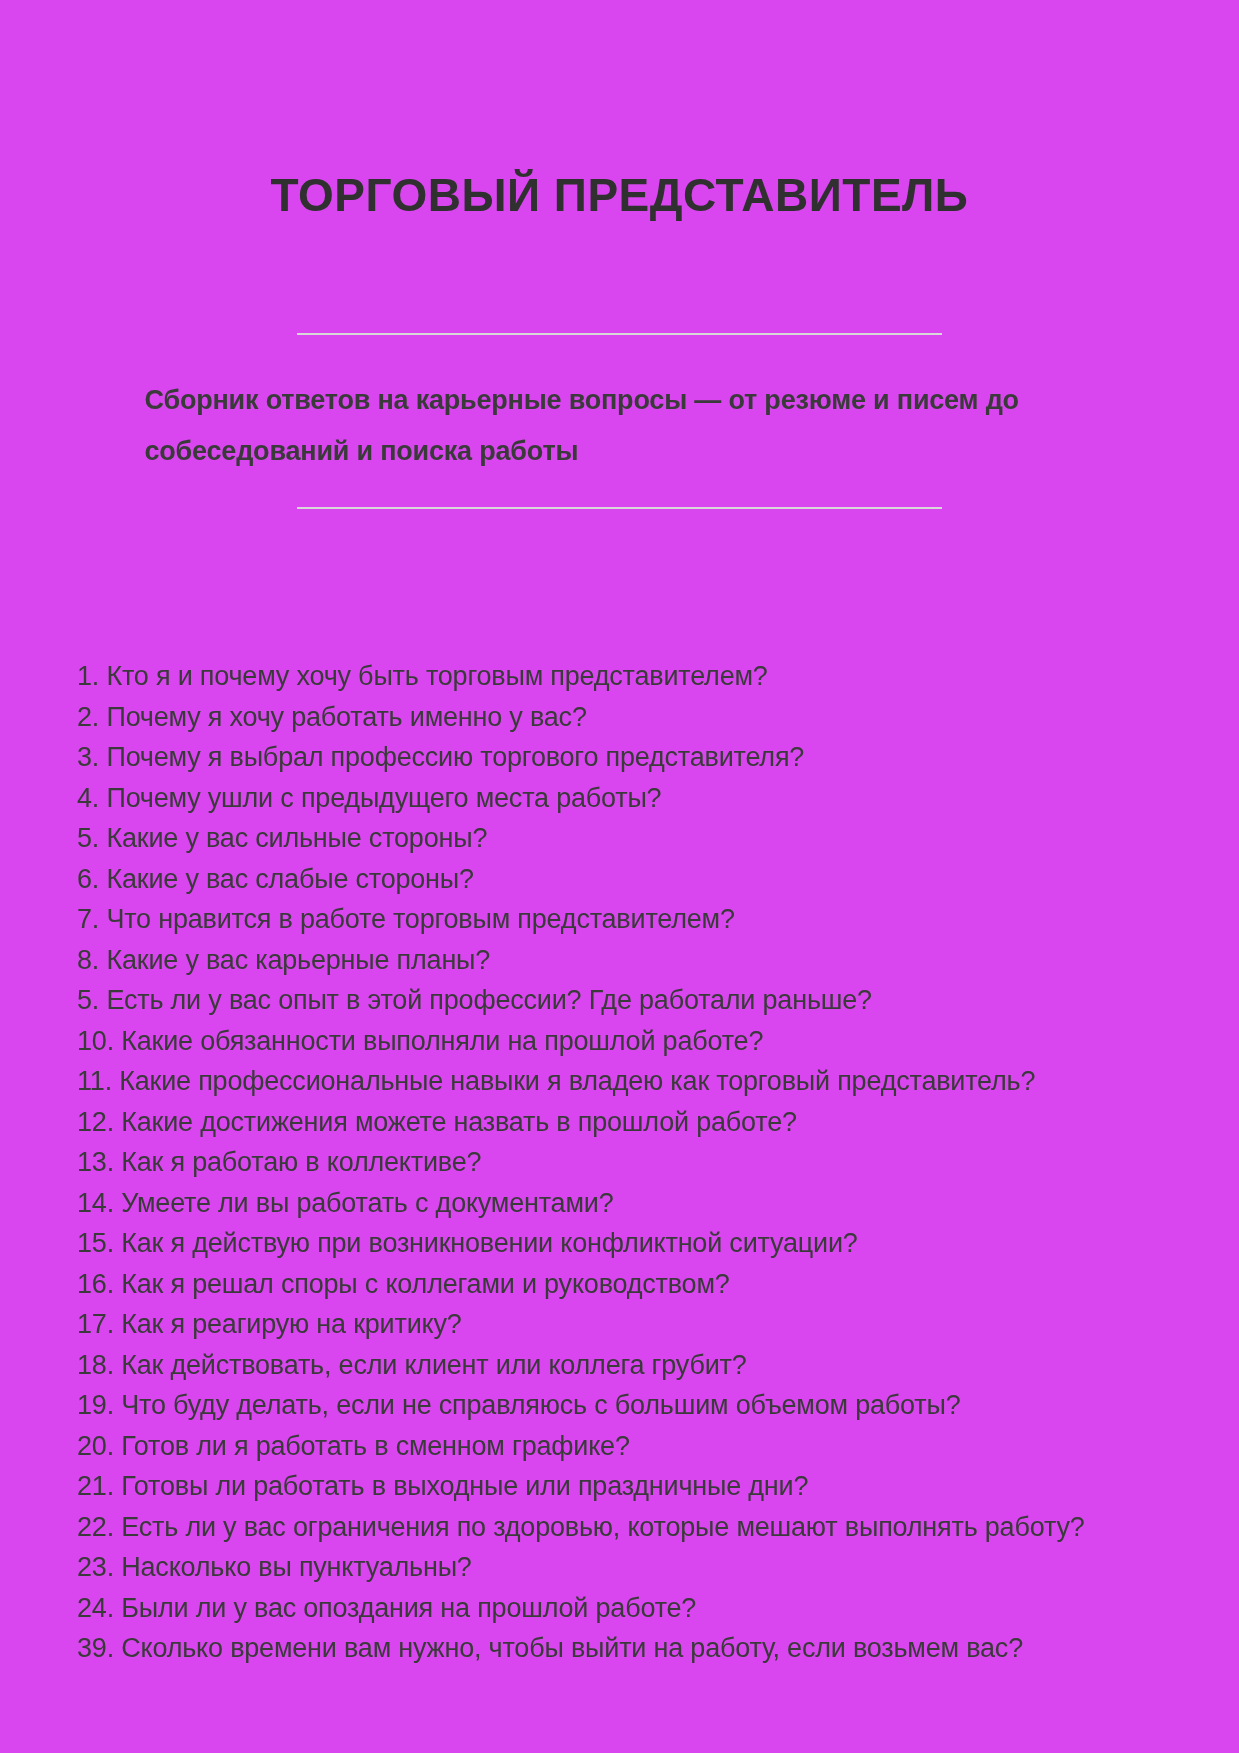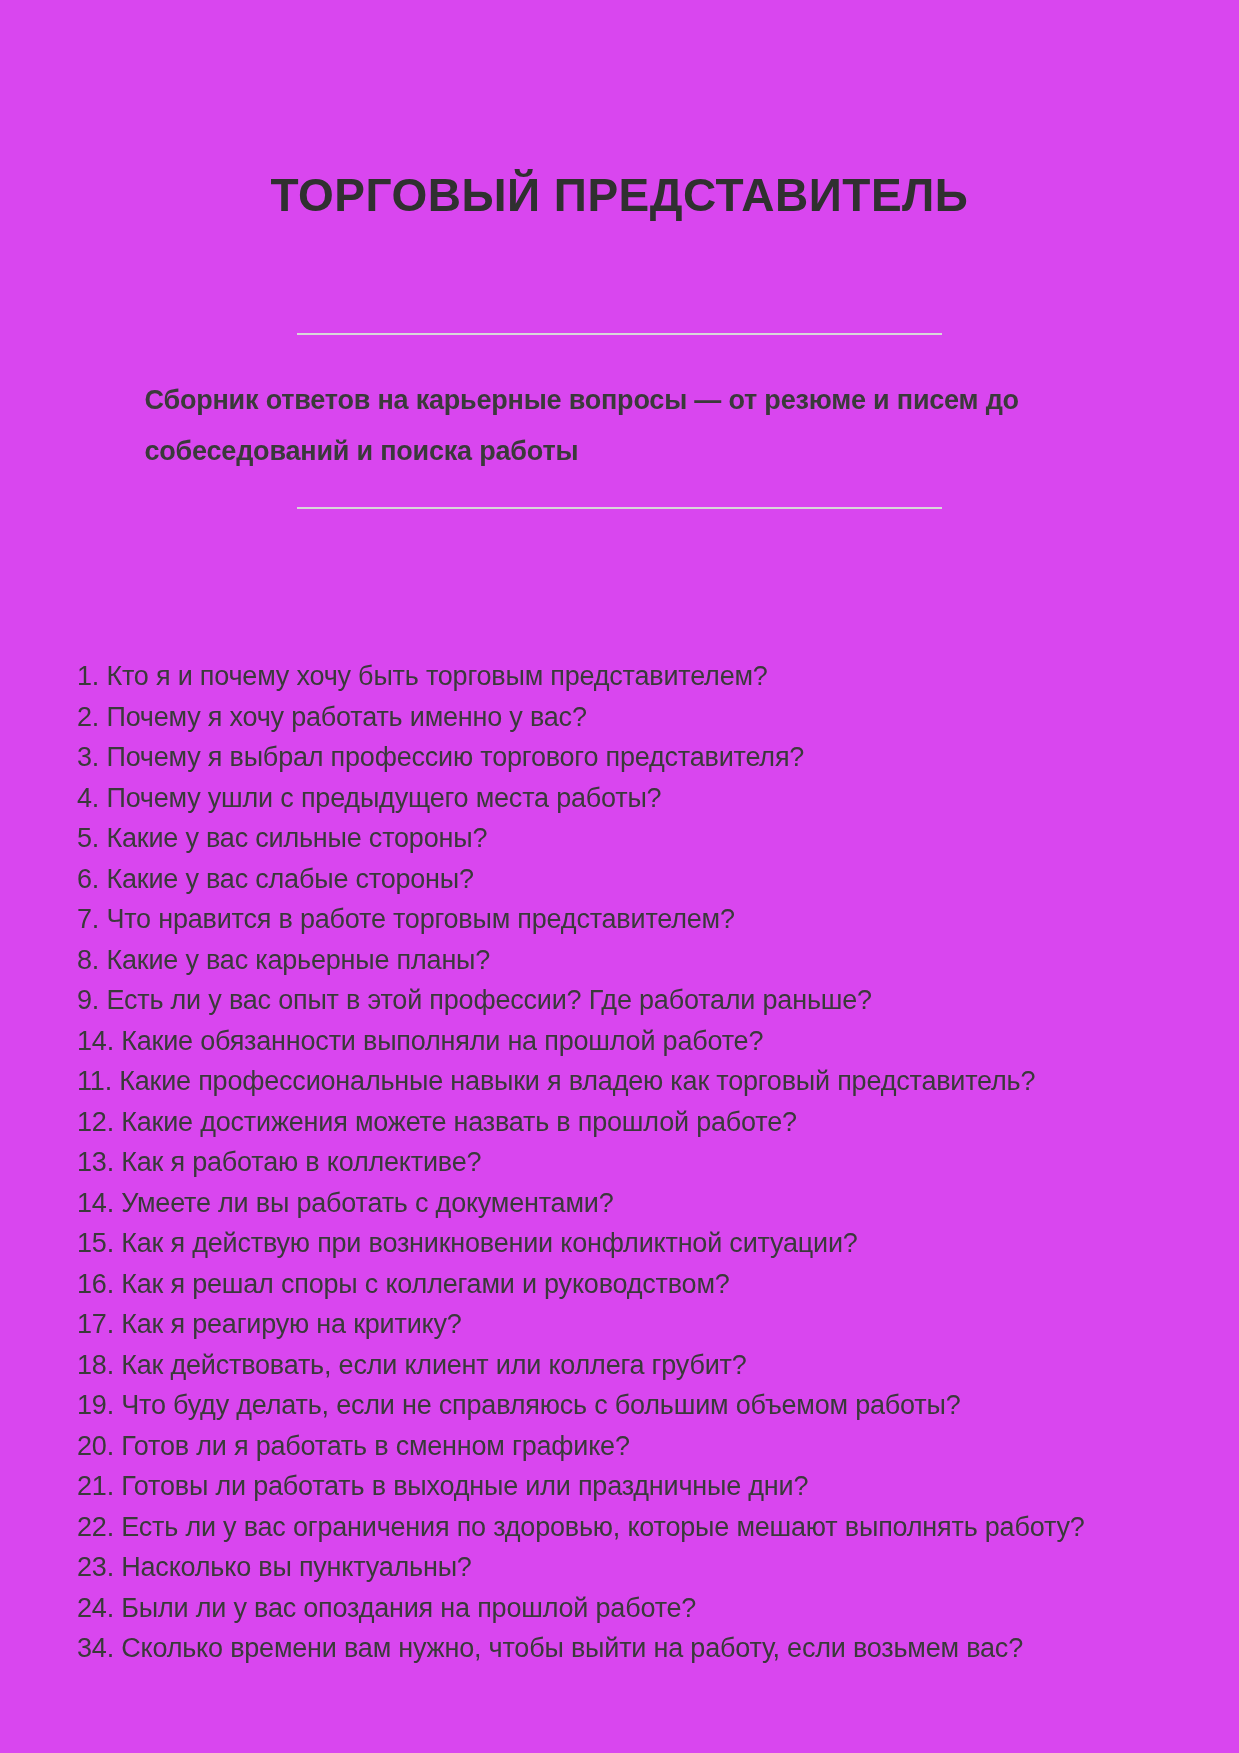--- a/index.html
+++ b/index.html
@@ -73,32 +73,32 @@
 
   <div class="question-list">
       <div class="question">1. Кто я и почему хочу быть торговым представителем?</div>
       <div class="question">2. Почему я хочу работать именно у вас?</div>
       <div class="question">3. Почему я выбрал профессию торгового представителя?</div>
       <div class="question">4. Почему ушли с предыдущего места работы?</div>
       <div class="question">5. Какие у вас сильные стороны?</div>
       <div class="question">6. Какие у вас слабые стороны?</div>
       <div class="question">7. Что нравится в работе торговым представителем?</div>
       <div class="question">8. Какие у вас карьерные планы?</div>
-      <div class="question">9. Есть ли у вас опыт в этой профессии? Где работали раньше?</div>
-      <div class="question">14. Какие обязанности выполняли на прошлой работе?</div>
+      <div class="question">5. Есть ли у вас опыт в этой профессии? Где работали раньше?</div>
+      <div class="question">10. Какие обязанности выполняли на прошлой работе?</div>
       <div class="question">11. Какие профессиональные навыки я владею как торговый представитель?</div>
       <div class="question">12. Какие достижения можете назвать в прошлой работе?</div>
       <div class="question">13. Как я работаю в коллективе?</div>
       <div class="question">14. Умеете ли вы работать с документами?</div>
       <div class="question">15. Как я действую при возникновении конфликтной ситуации?</div>
       <div class="question">16. Как я решал споры с коллегами и руководством?</div>
       <div class="question">17. Как я реагирую на критику?</div>
       <div class="question">18. Как действовать, если клиент или коллега грубит?</div>
       <div class="question">19. Что буду делать, если не справляюсь с большим объемом работы?</div>
       <div class="question">20. Готов ли я работать в сменном графике?</div>
       <div class="question">21. Готовы ли работать в выходные или праздничные дни?</div>
       <div class="question">22. Есть ли у вас ограничения по здоровью, которые мешают выполнять работу?</div>
       <div class="question">23. Насколько вы пунктуальны?</div>
       <div class="question">24. Были ли у вас опоздания на прошлой работе?</div>
-      <div class="question">34. Сколько времени вам нужно, чтобы выйти на работу, если возьмем вас?</div>
+      <div class="question">39. Сколько времени вам нужно, чтобы выйти на работу, если возьмем вас?</div>
     </div>
 
 </div>
 
 </body></html>

